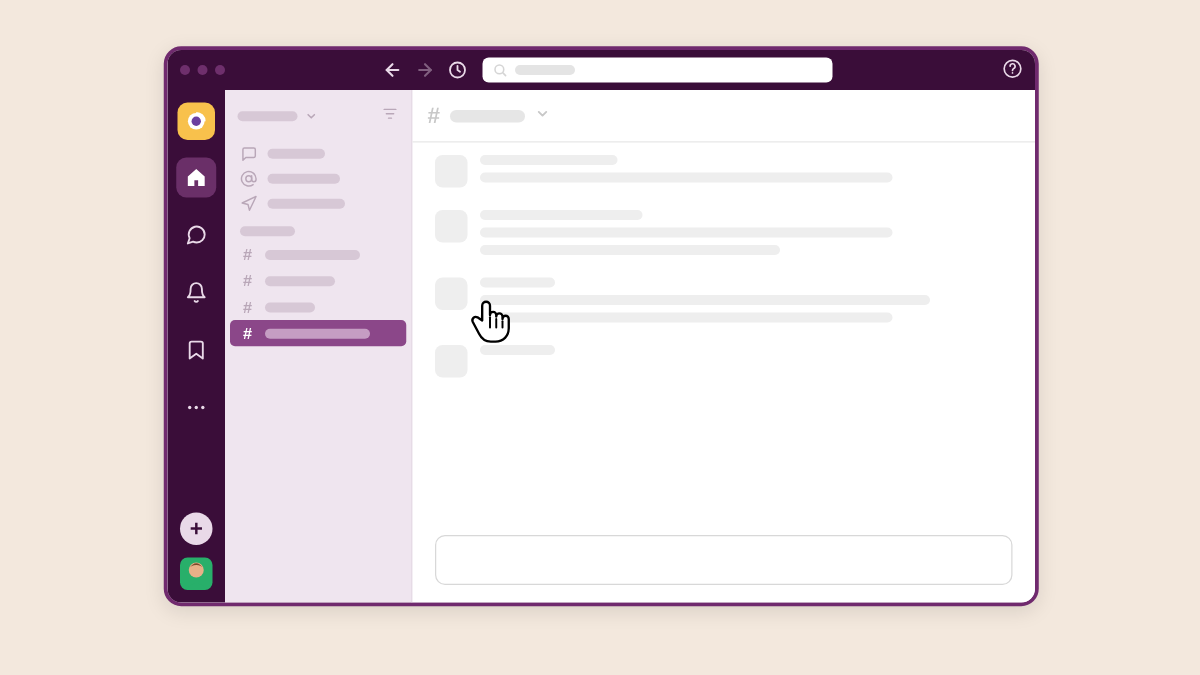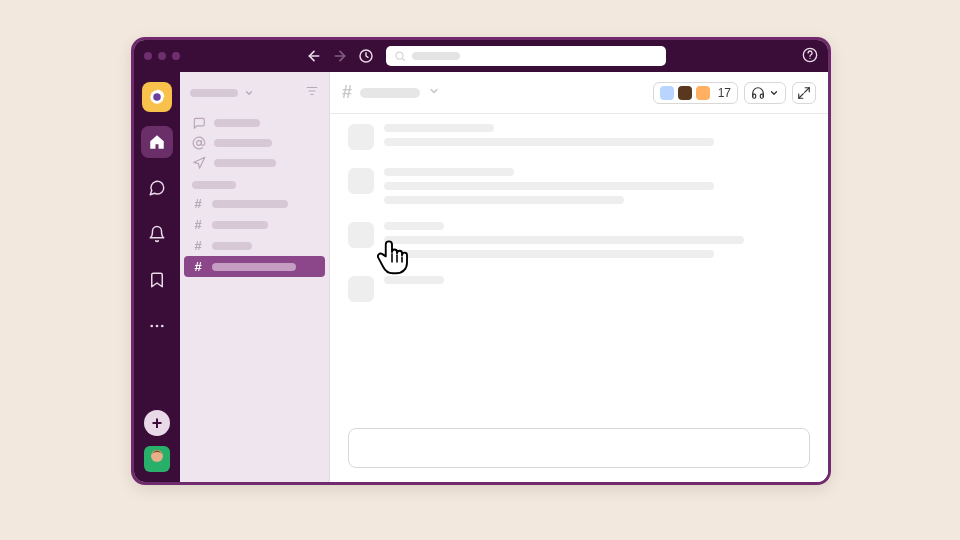--- a/index.html
+++ b/index.html
@@ -330,45 +330,20 @@
 
     <div class="main">
       <div class="channel-header">
         <span class="chan-hash">#</span>
         <span class="chan-ghost"></span>
         <span class="chan-chev">
           <svg width="12" height="12" viewBox="0 0 24 24" fill="none" stroke="currentColor" stroke-width="3" stroke-linecap="round" stroke-linejoin="round">
               <polyline points="6 9 12 15 18 9"></polyline>
             </svg>
         </span>
-        <div class="header-right">
-          <div class="pill members">
-            <span class="face f1"></span>
-              <span class="face f2"></span>
-              <span class="face f3"></span>
-            <span style="margin-left:4px">17</span>
-          </div>
-          <div class="pill headphones">
-            <svg width="14" height="14" viewBox="0 0 24 24" fill="none" stroke="#333" stroke-width="2" stroke-linecap="round" stroke-linejoin="round">
-                <path d="M3 18v-6a9 9 0 0 1 18 0v6"></path>
-                <path d="M21 19a2 2 0 0 1-2 2h-1a2 2 0 0 1-2-2v-3a2 2 0 0 1 2-2h3zM3 19a2 2 0 0 0 2 2h1a2 2 0 0 0 2-2v-3a2 2 0 0 0-2-2H3z"></path>
-              </svg>
-            <svg width="10" height="10" viewBox="0 0 24 24" fill="none" stroke="#333" stroke-width="3" stroke-linecap="round" stroke-linejoin="round">
-                <polyline points="6 9 12 15 18 9"></polyline>
-              </svg>
-          </div>
-          <div class="pill box">
-            <svg width="14" height="14" viewBox="0 0 24 24" fill="none" stroke="#333" stroke-width="2" stroke-linecap="round" stroke-linejoin="round">
-                <path d="M14 3h7v7"></path>
-                <path d="M21 3 13 11"></path>
-                <path d="M10 21H3v-7"></path>
-                <path d="M3 21l8-8"></path>
-              </svg>
-          </div>
-        </div>
       </div>
 
       <div class="feed">
         <div class="msg">
           <div class="av"></div>
           <div class="lines">
               <div class="ln" style="width:110px"></div>
               <div class="ln" style="width:330px"></div>
             </div>
         </div>

